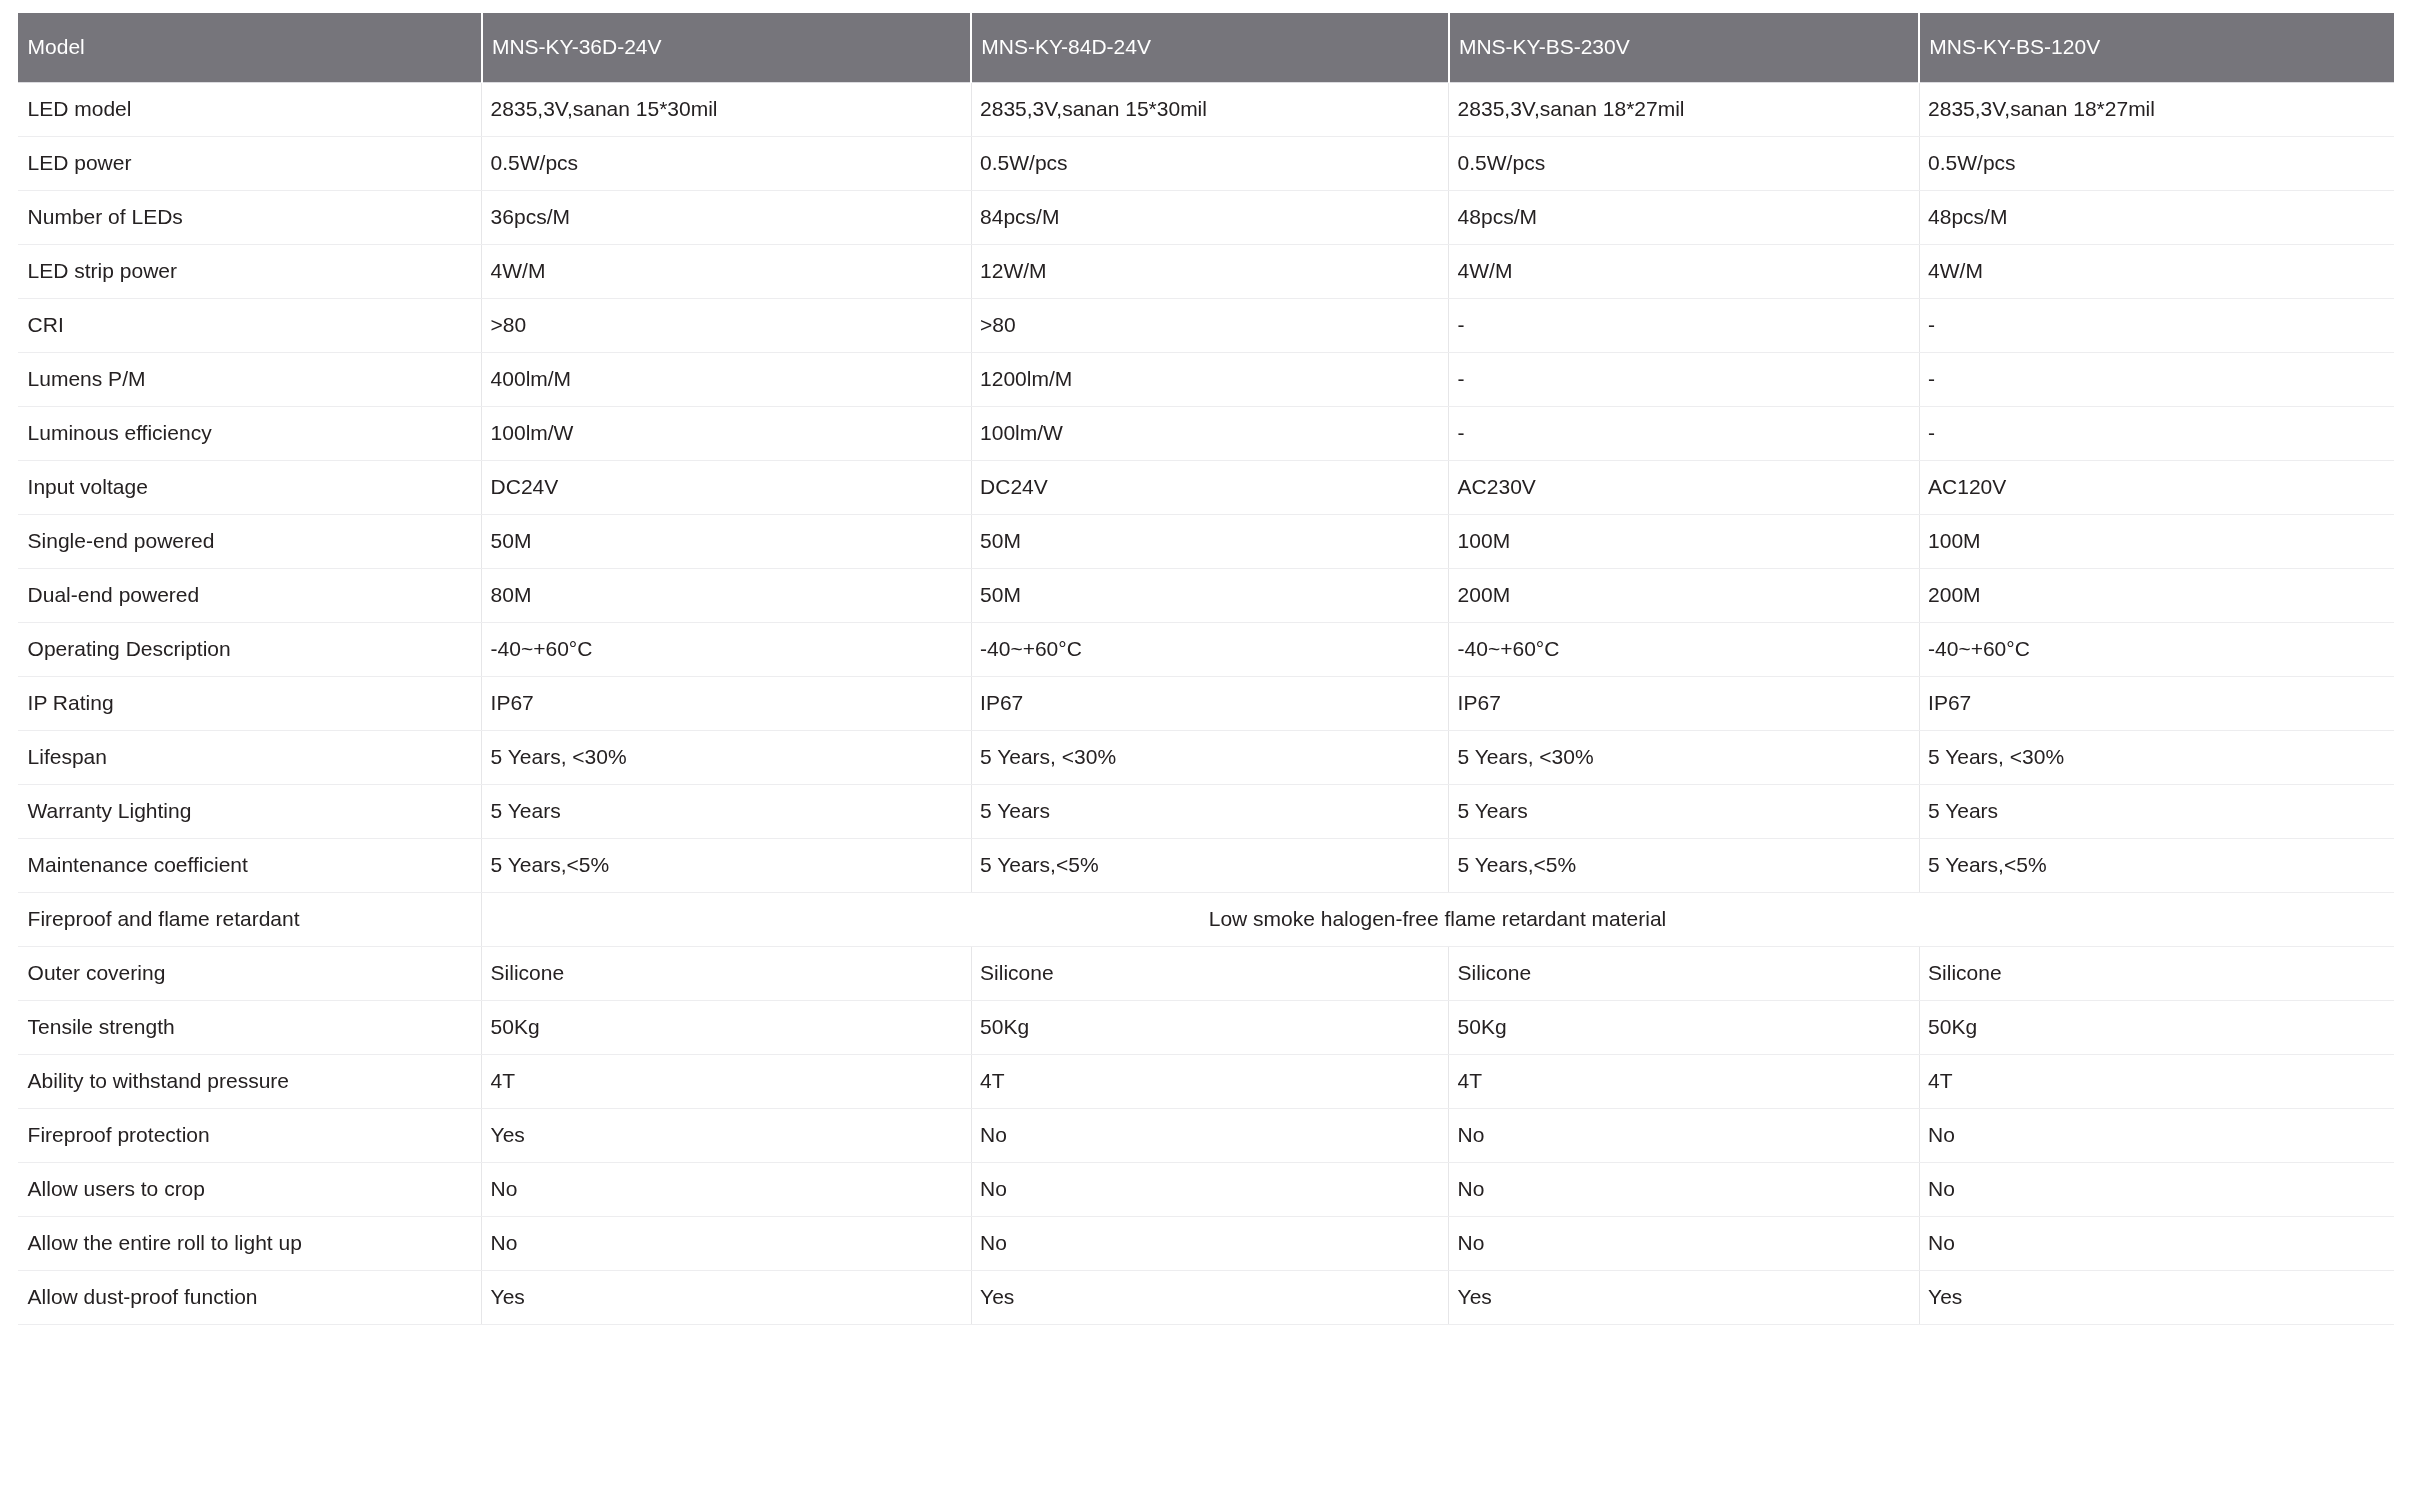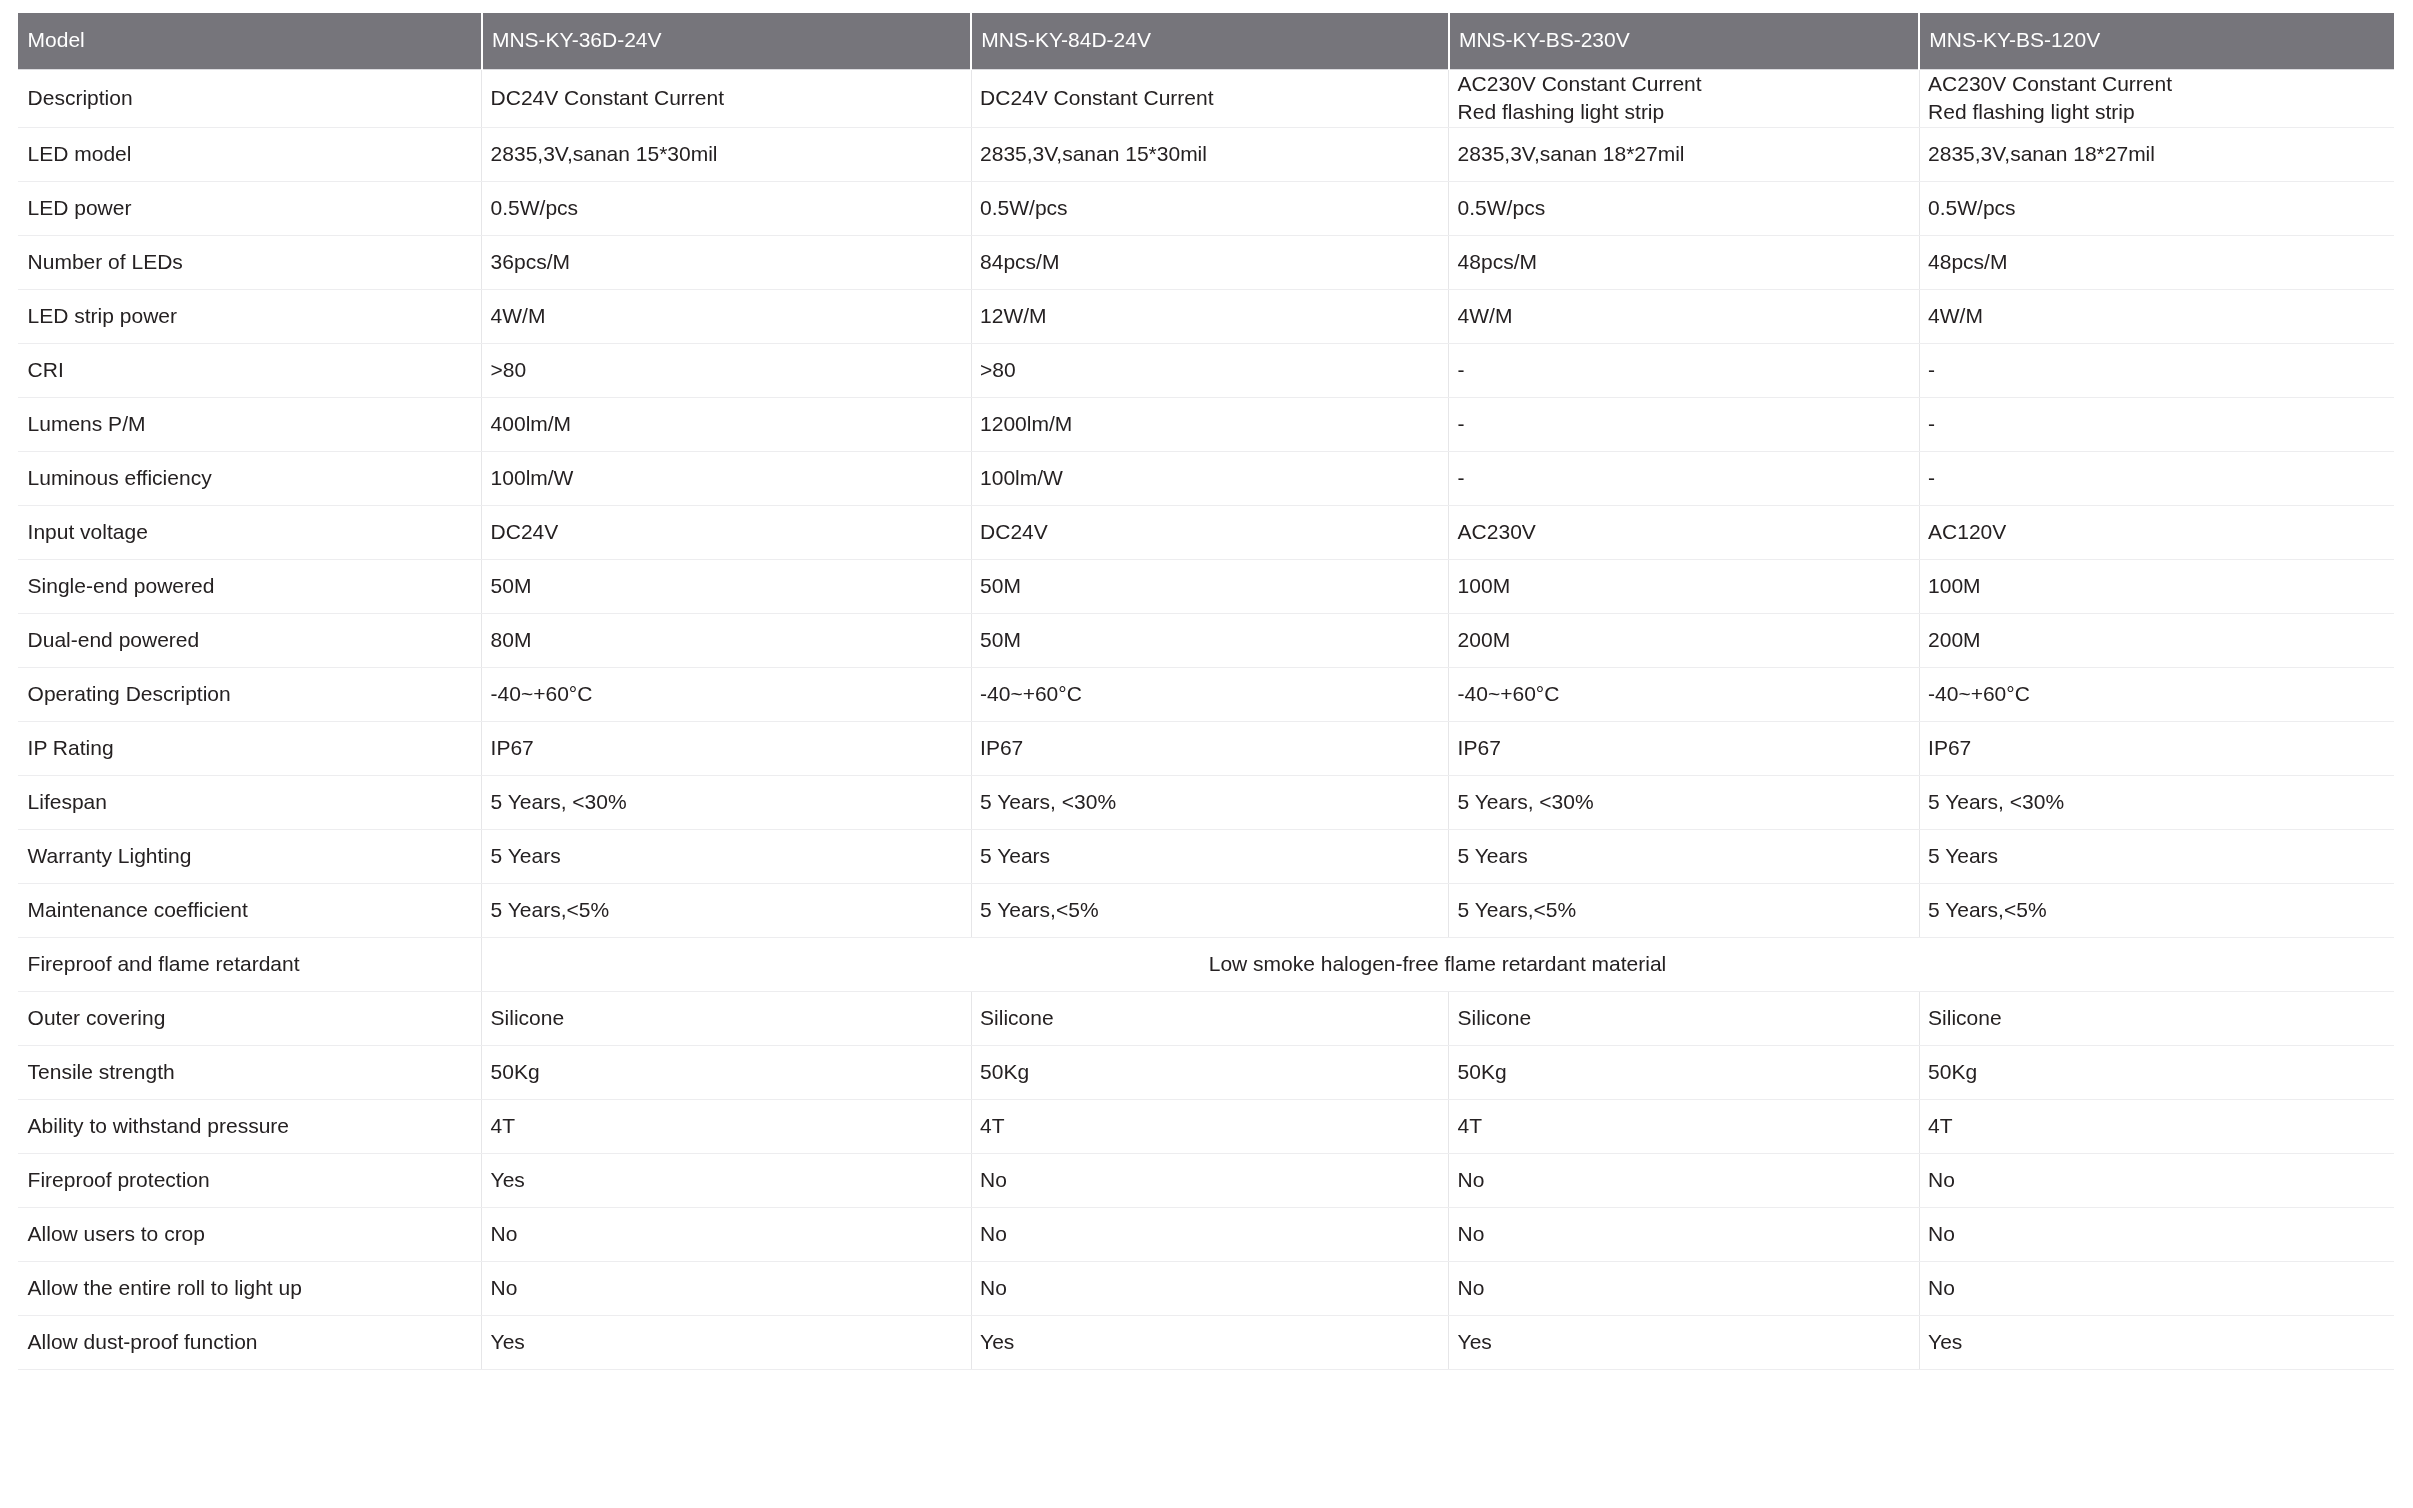--- a/index.html
+++ b/index.html
@@ -28,21 +28,21 @@
   col.c0 { width: 19.5%; }
   col.c1 { width: 20.6%; }
   col.c2 { width: 20.1%; }
   col.c3 { width: 19.8%; }
   col.c4 { width: 20.0%; }
   thead th {
     background: #76757B;
     color: #ffffff;
     font-weight: 400;
     text-align: left;
-    height: 56px;
+    height: 69px;
     padding: 0 10px 0 9.2px;
     border-bottom: 1.7px solid #DBDBDF;
     vertical-align: middle;
     overflow: hidden;
     white-space: nowrap;
   }
   thead th + th {
     border-left: 2.5px solid #ffffff;
   }
   tbody td {
@@ -80,29 +80,20 @@
       <tr>
           <th>Model</th>
           <th>MNS-KY-36D-24V</th>
           <th>MNS-KY-84D-24V</th>
           <th>MNS-KY-BS-230V</th>
           <th>MNS-KY-BS-120V</th>
         </tr>
     </thead>
     <tbody>
         <tr>
-          <td class="row-label">Description</td>
-          <td class="value-cell">DC24V Constant Current</td>
-          <td class="value-cell">DC24V Constant Current</td>
-          <td class="value-cell">AC230V Constant Current
-Red flashing light strip</td>
-          <td class="value-cell">AC230V Constant Current
-Red flashing light strip</td>
-        </tr>
-        <tr>
           <td class="row-label">LED model</td>
           <td class="value-cell">2835,3V,sanan 15*30mil</td>
           <td class="value-cell">2835,3V,sanan 15*30mil</td>
           <td class="value-cell">2835,3V,sanan 18*27mil</td>
           <td class="value-cell">2835,3V,sanan 18*27mil</td>
         </tr>
         <tr>
           <td class="row-label">LED power</td>
           <td class="value-cell">0.5W/pcs</td>
           <td class="value-cell">0.5W/pcs</td>

